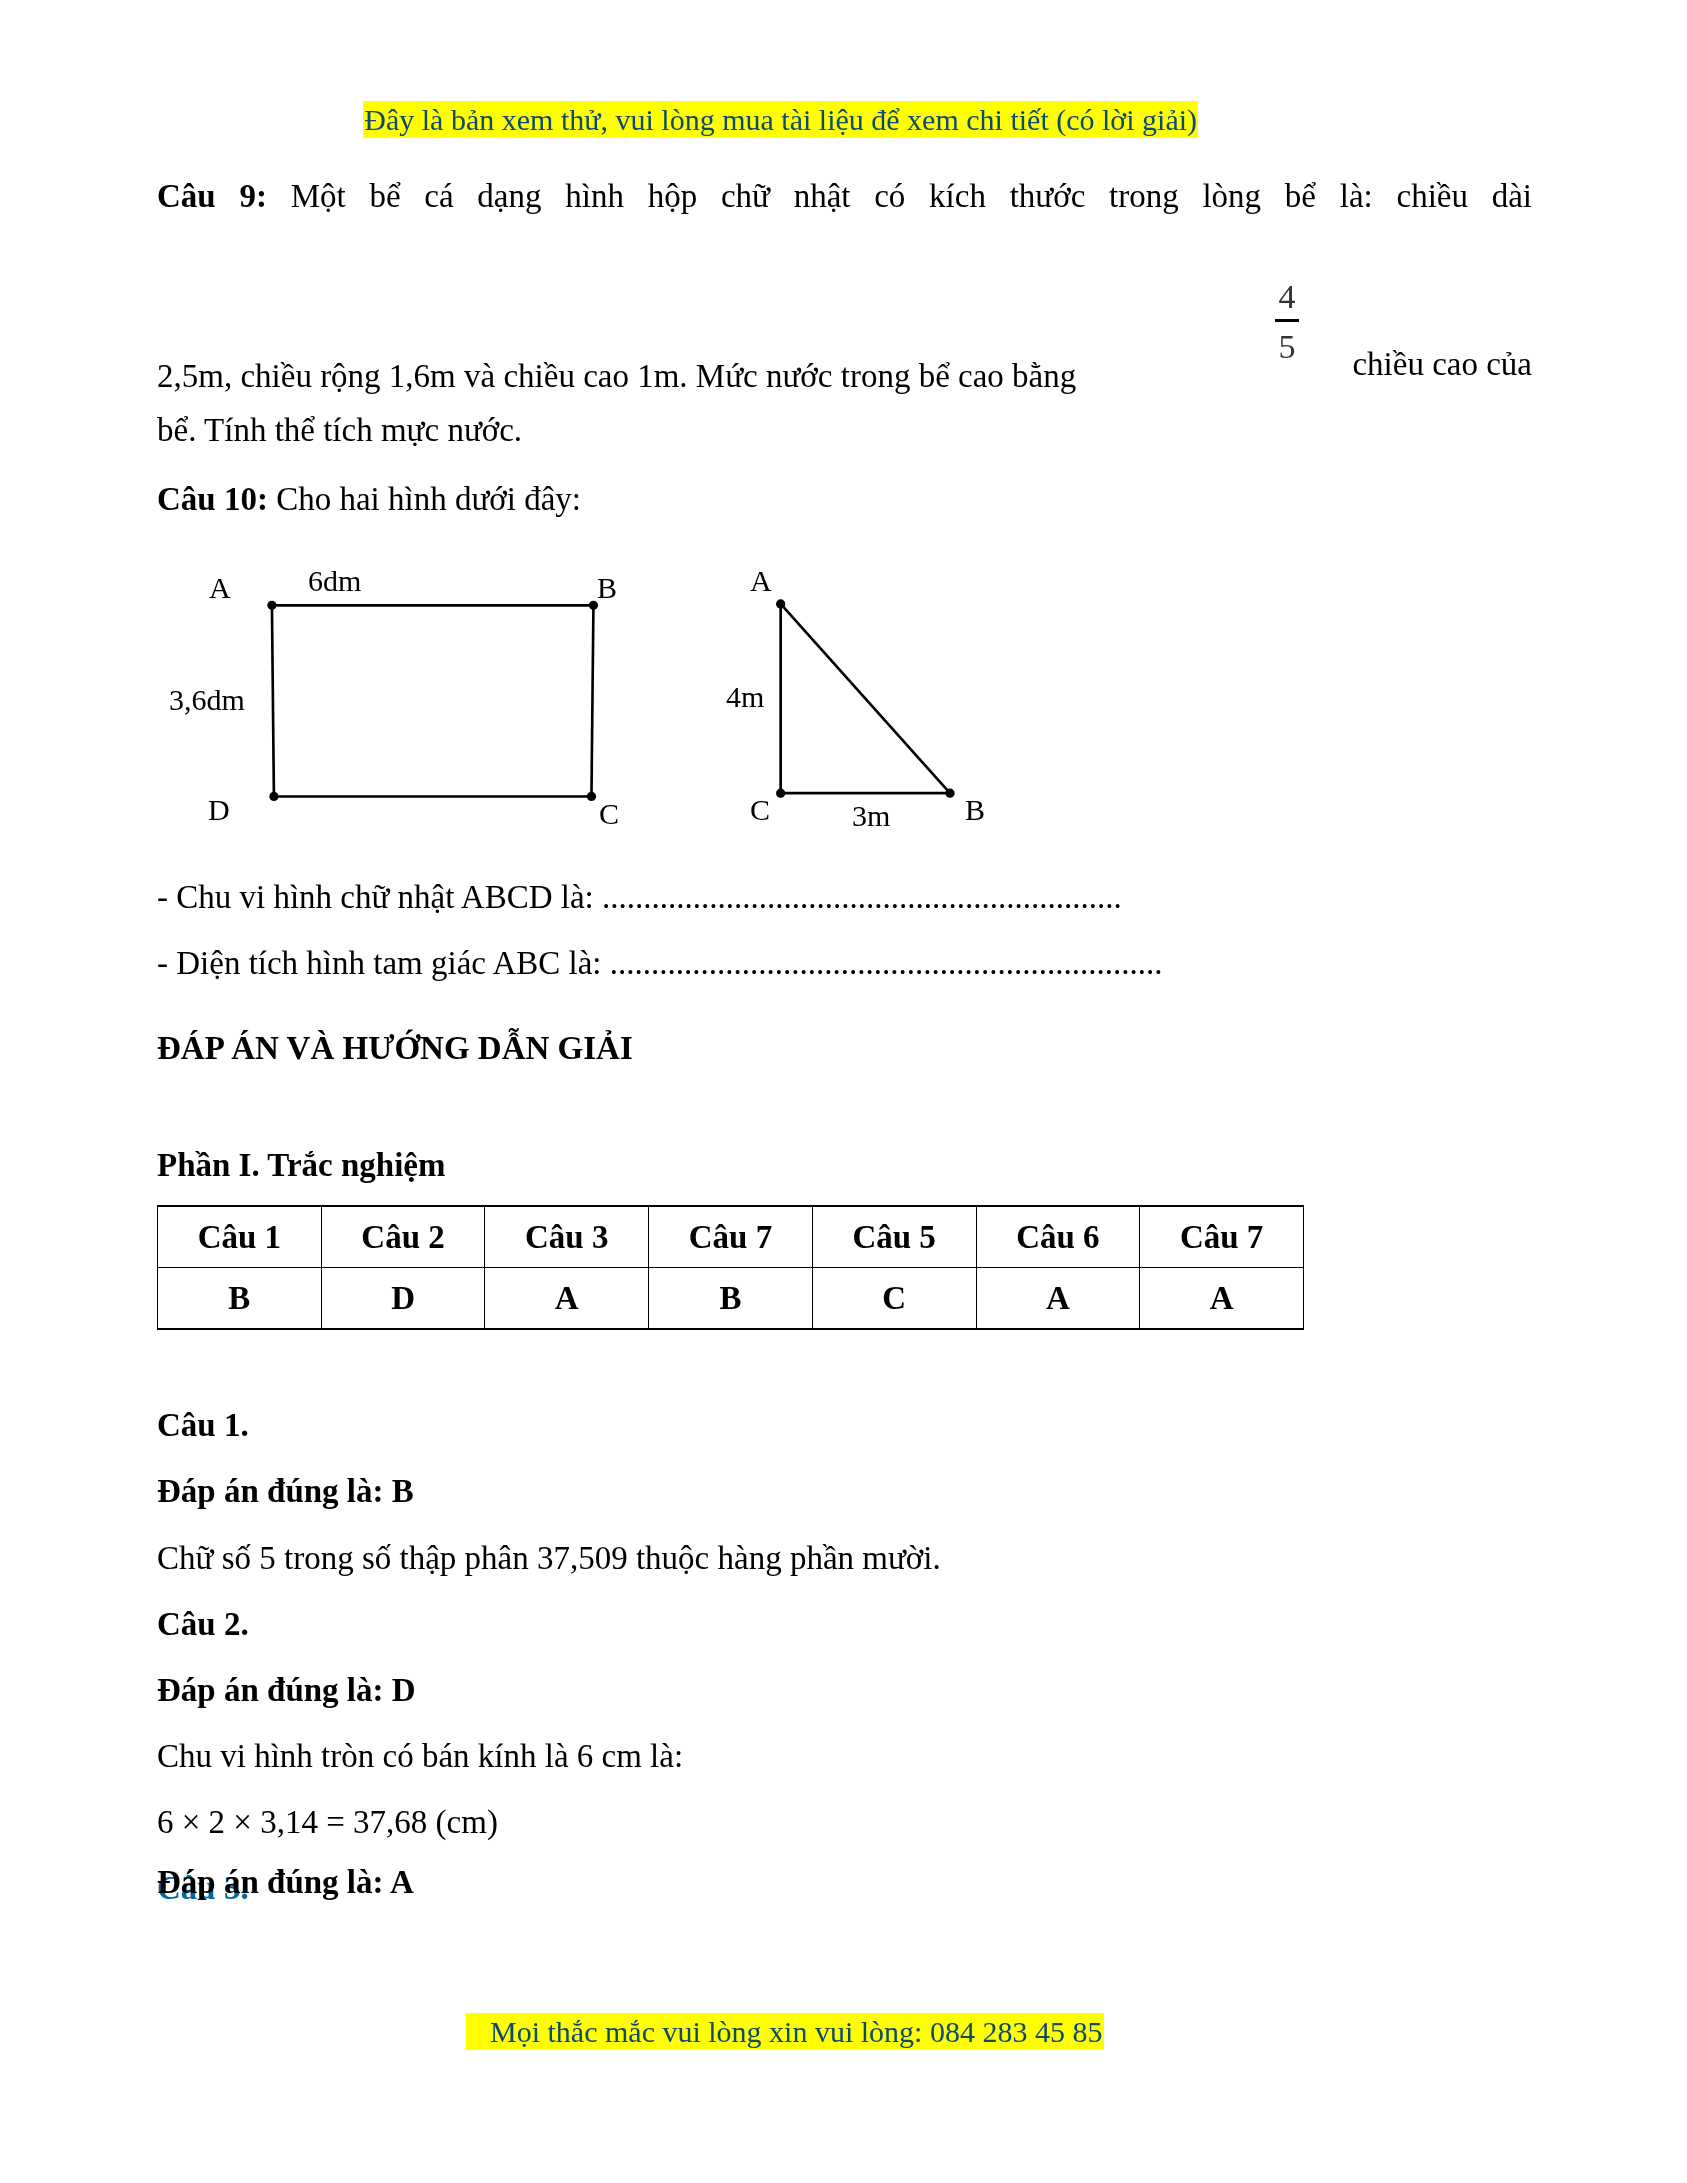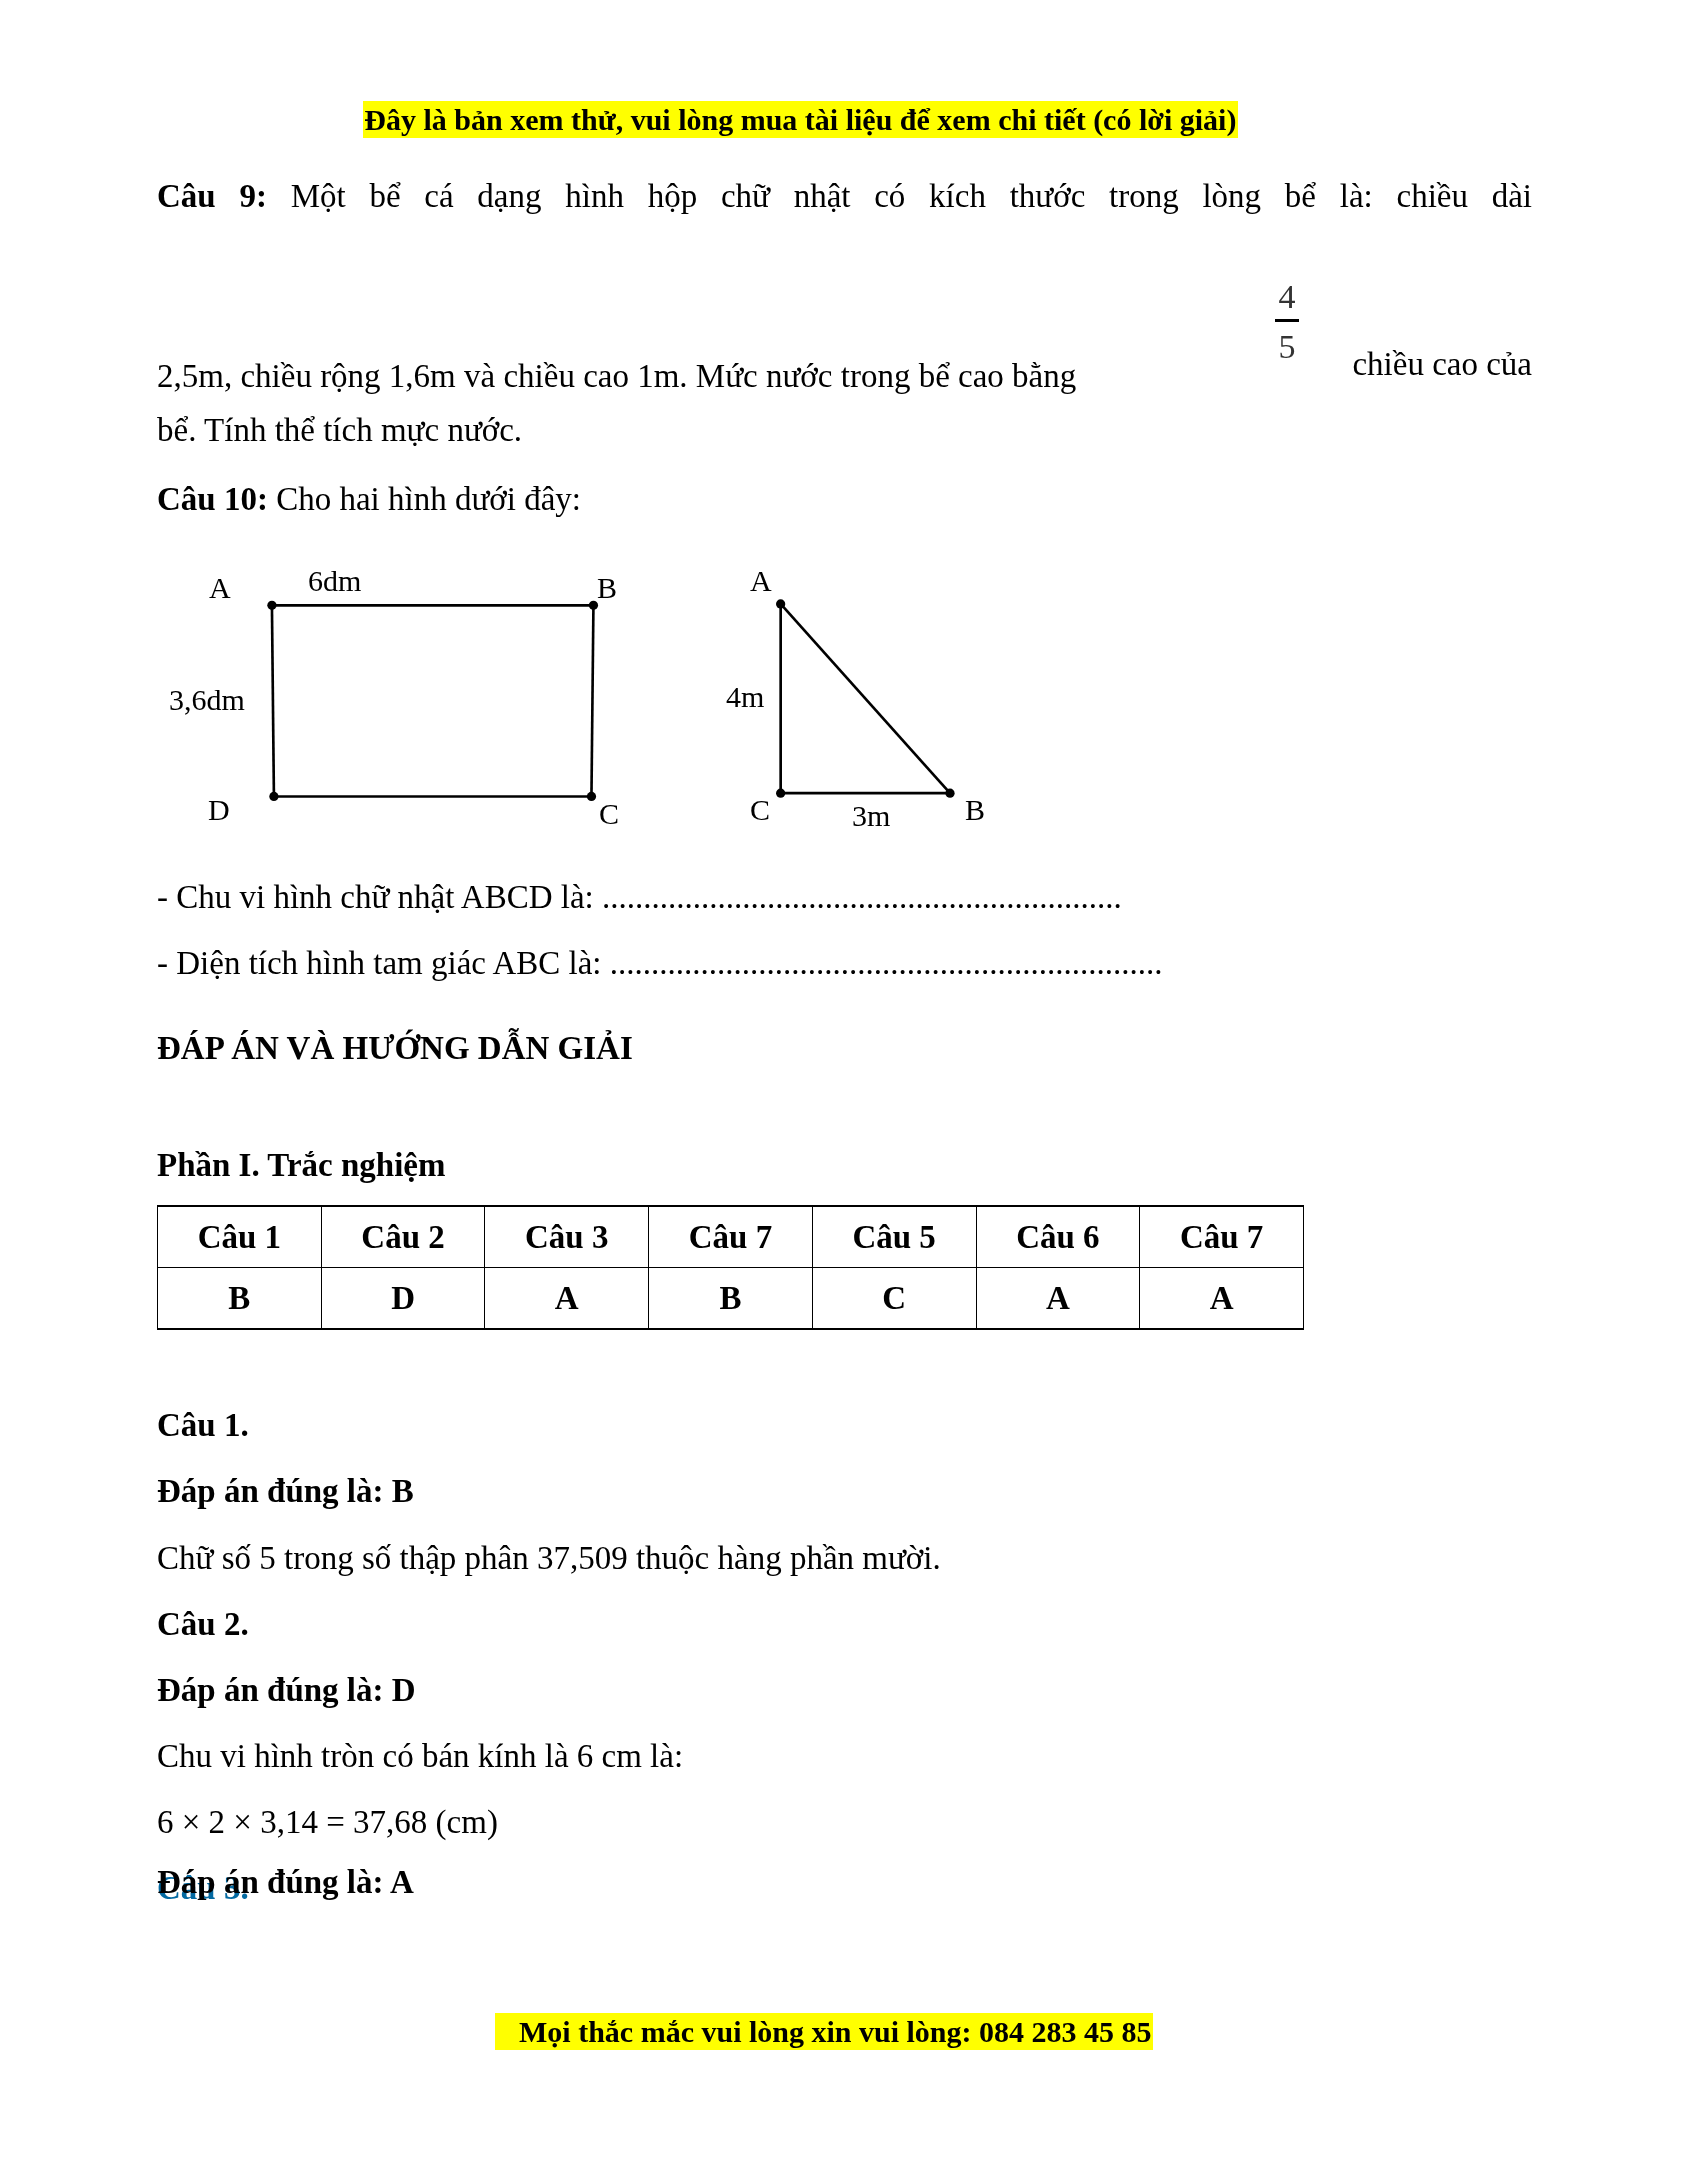--- a/index.html
+++ b/index.html
@@ -2,22 +2,22 @@
 <html style="font-size:10.6px"><head>
 <meta charset="utf-8">
 <style>
   html, body { margin: 0; padding: 0; background: #ffffff; }
   body { width: 1687px; height: 2183px; position: relative; overflow: hidden;
          font-family: "Liberation Serif", "DejaVu Serif", serif; color: #000; }
   .abs { position: absolute; }
   .line { position: absolute; left: 157px; font-size: 33px; line-height: 40px; white-space: nowrap; }
   .justify { width: 1375px; text-align: justify; text-align-last: justify; white-space: normal; }
   .bold { font-weight: bold; }
-  .banner { position: absolute; font-weight: bold; font-size: 30px; line-height: 37px;
-            background: #ffff00; color: #000000; white-space: nowrap; padding: 0 1.3px; text-align: center; }
+  .banner { position: absolute; font-weight: normal; font-size: 30px; line-height: 37px;
+            background: #ffff00; color: #0c4a6e; white-space: nowrap; padding: 0 1.3px; text-align: center; }
   .frac { position: absolute; left: 1272px; top: 278px; width: 30px; text-align: center;
           font-size: 34px; line-height: 37px; color: #333; }
   .frac .bar { height: 2.6px; background: #000; margin: 4px 2.6px 6.6px 2.6px; }
   table.answers { position: absolute; left: 157px; top: 1205px; width: 1147px; border-collapse: collapse;
                   font-size: 33px; font-weight: bold; }
   table.answers td { border: 1.3px solid #000; height: 60px; text-align: center; vertical-align: middle; padding: 0; width: 14.28%; }
   table.answers tr:first-child td { border-top-width: 2px; }
   table.answers tr:last-child td { border-bottom-width: 2px; }
   .figlabel { position: absolute; font-size: 30px; line-height: 33px; white-space: nowrap; }
   .dark-red { color: #0369a1; }
@@ -115,14 +115,14 @@
 <div class="line" style="top:1538px;">Chữ số 5 trong số thập phân 37,509 thuộc hàng phần mười.</div>
 
 <div class="line bold" style="top:1604px;">Câu 2.</div>
 <div class="line bold" style="top:1670px;">Đáp án đúng là: D</div>
 <div class="line" style="top:1736px;">Chu vi hình tròn có bán kính là 6 cm là:</div>
 <div class="line" style="top:1802px;">6 × 2 × 3,14 = 37,68 (cm)</div>
 
 <div class="line bold dark-red" style="top:1868px;">Câu 3.</div>
 <div class="line bold" style="top:1862px;">Đáp án đúng là: A</div>
 
-<div class="banner" style="left:495px; top:2013px;padding-left:24px;">Mọi thắc mắc vui lòng xin vui lòng: 084 283 45 85</div>
+<div class="banner" style="left:466px; top:2013px;padding-left:24px;">Mọi thắc mắc vui lòng xin vui lòng: 084 283 45 85</div>
 
 
 </body></html>

